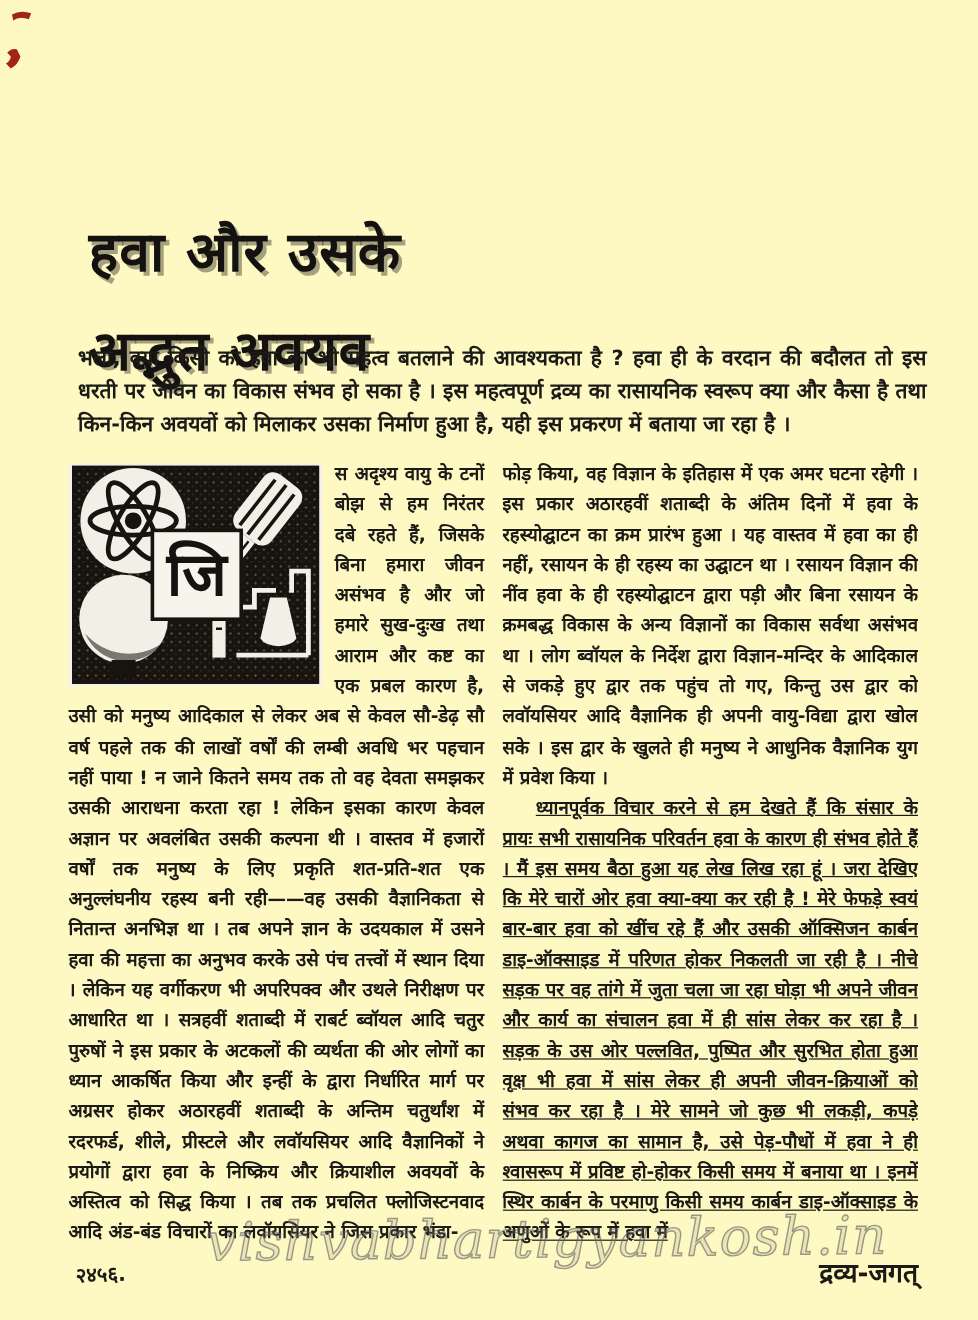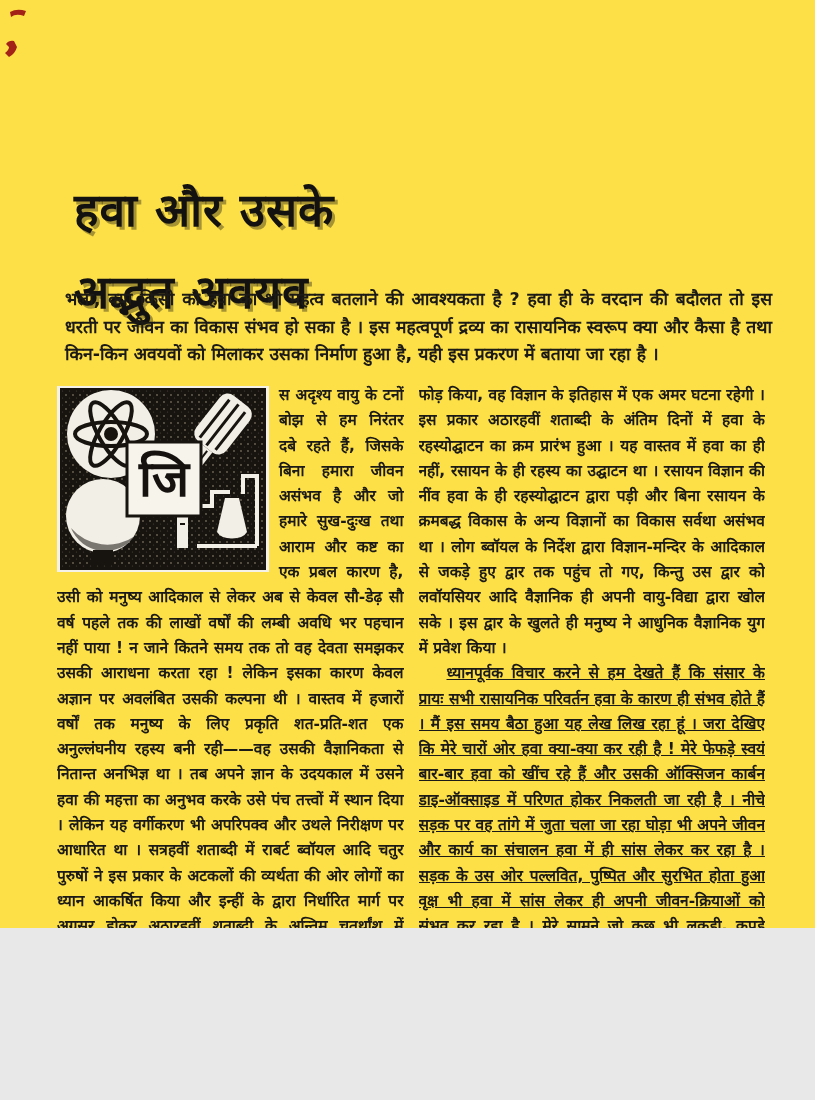--- a/index.html
+++ b/index.html
@@ -1,20 +1,20 @@
 <!DOCTYPE html>
 <html lang="hi"><head>
 <meta charset="utf-8">
 <style>
   html,body{margin:0;padding:0;background:#e8e8e8;}
   .page{
     position:relative;
-    width:815px;height:928px;
+    width:815px;height:1100px;
     margin:0 auto;
-    background:#fde047;
+    background:#fef9c3;
     overflow:hidden;
     font-family:"DejaVu Sans","Liberation Sans",sans-serif;
     color:#1c1a17;
   }
   
   .corner-marks{position:absolute;left:2px;top:4px;width:40px;height:70px;}
   
   .title{
     position:absolute;left:74px;top:138px;
     font-size:46px;font-weight:bold;line-height:82px;

